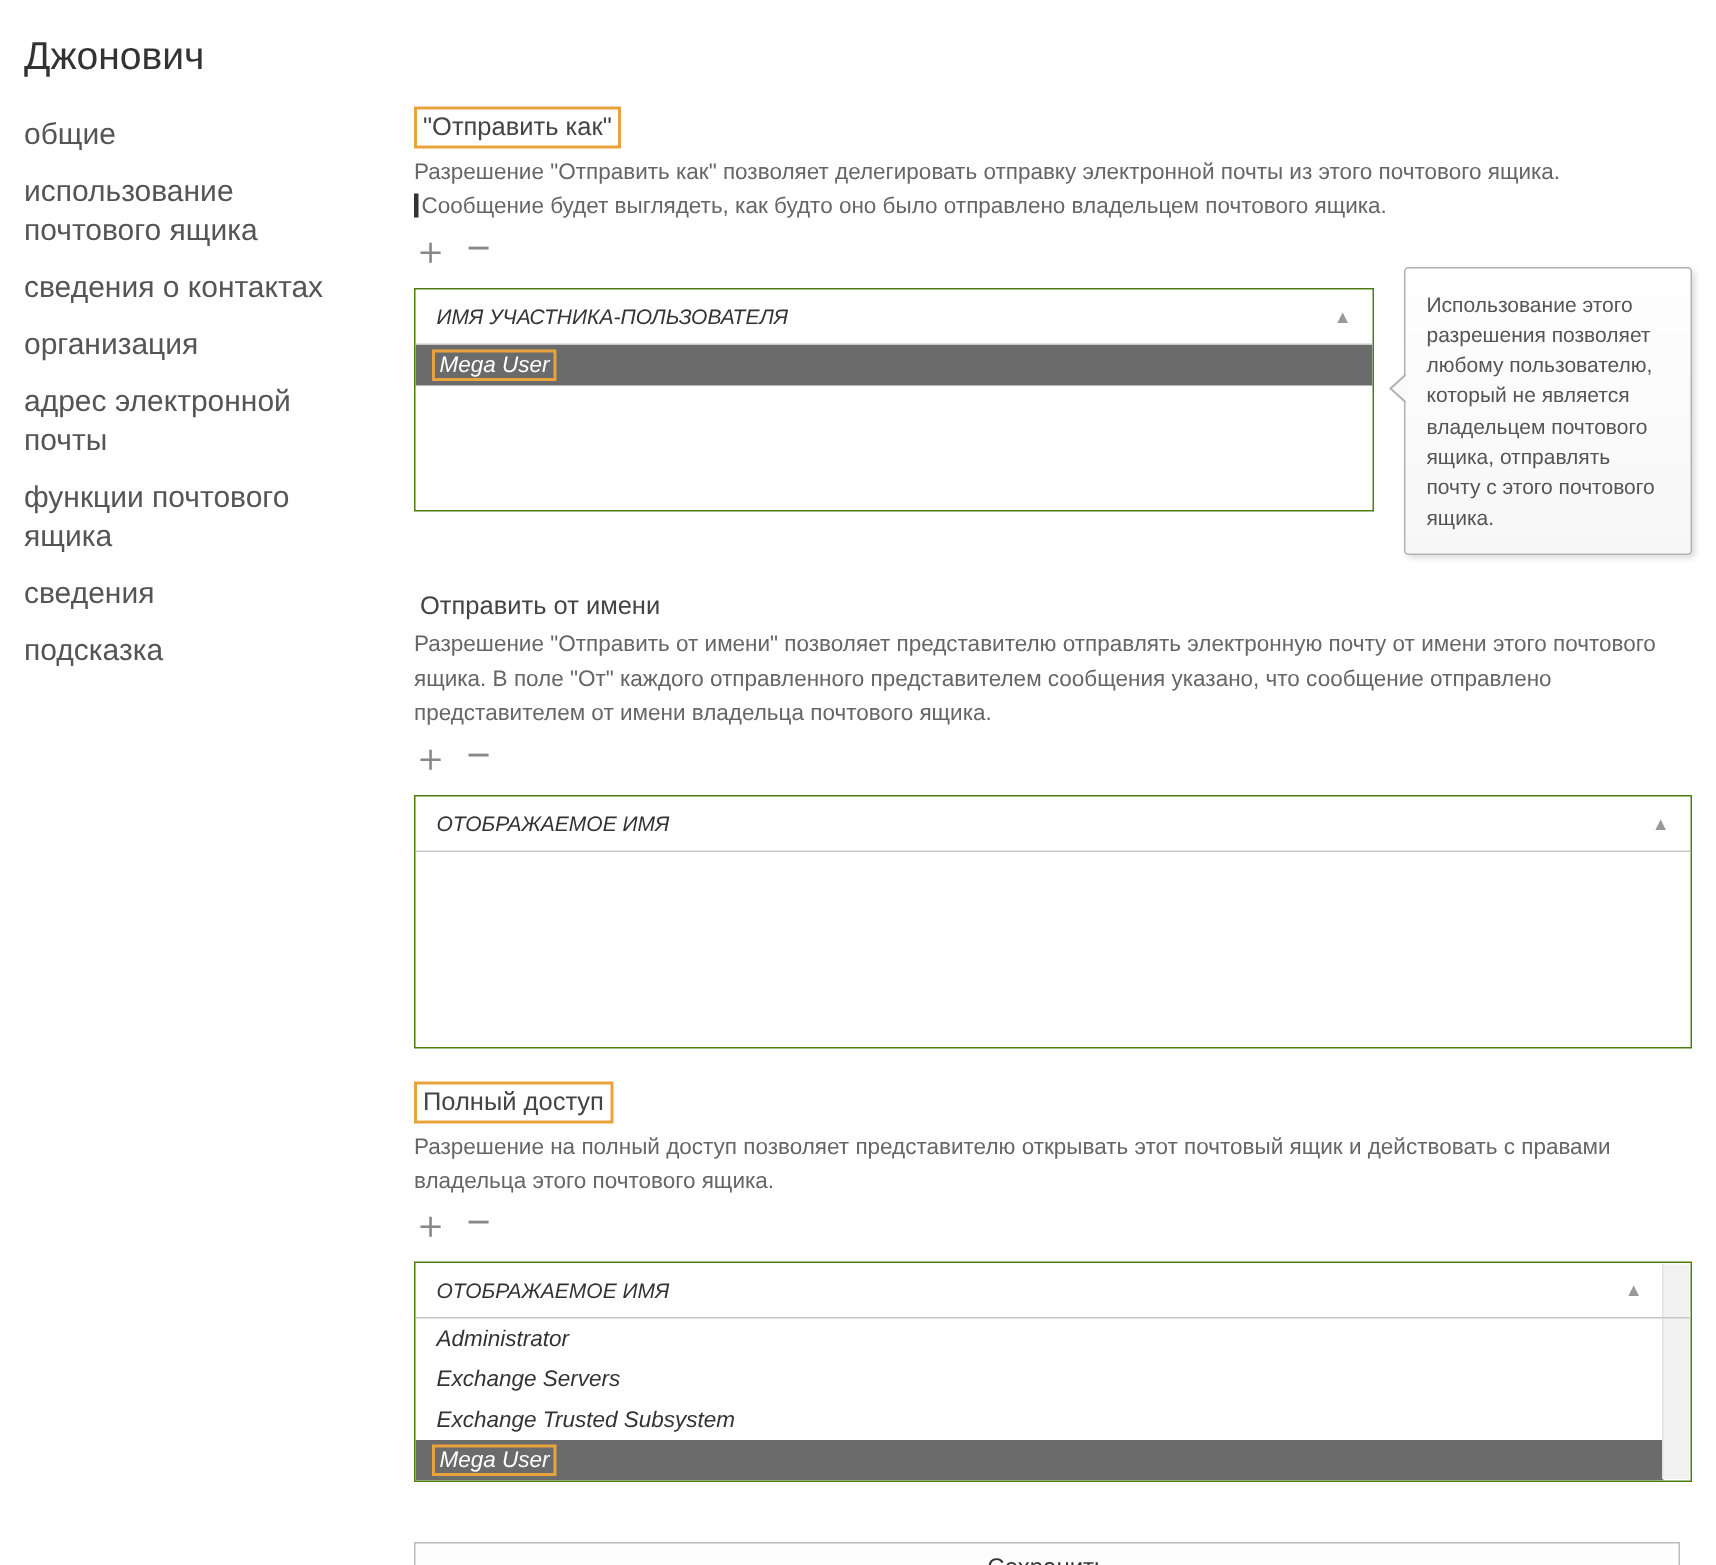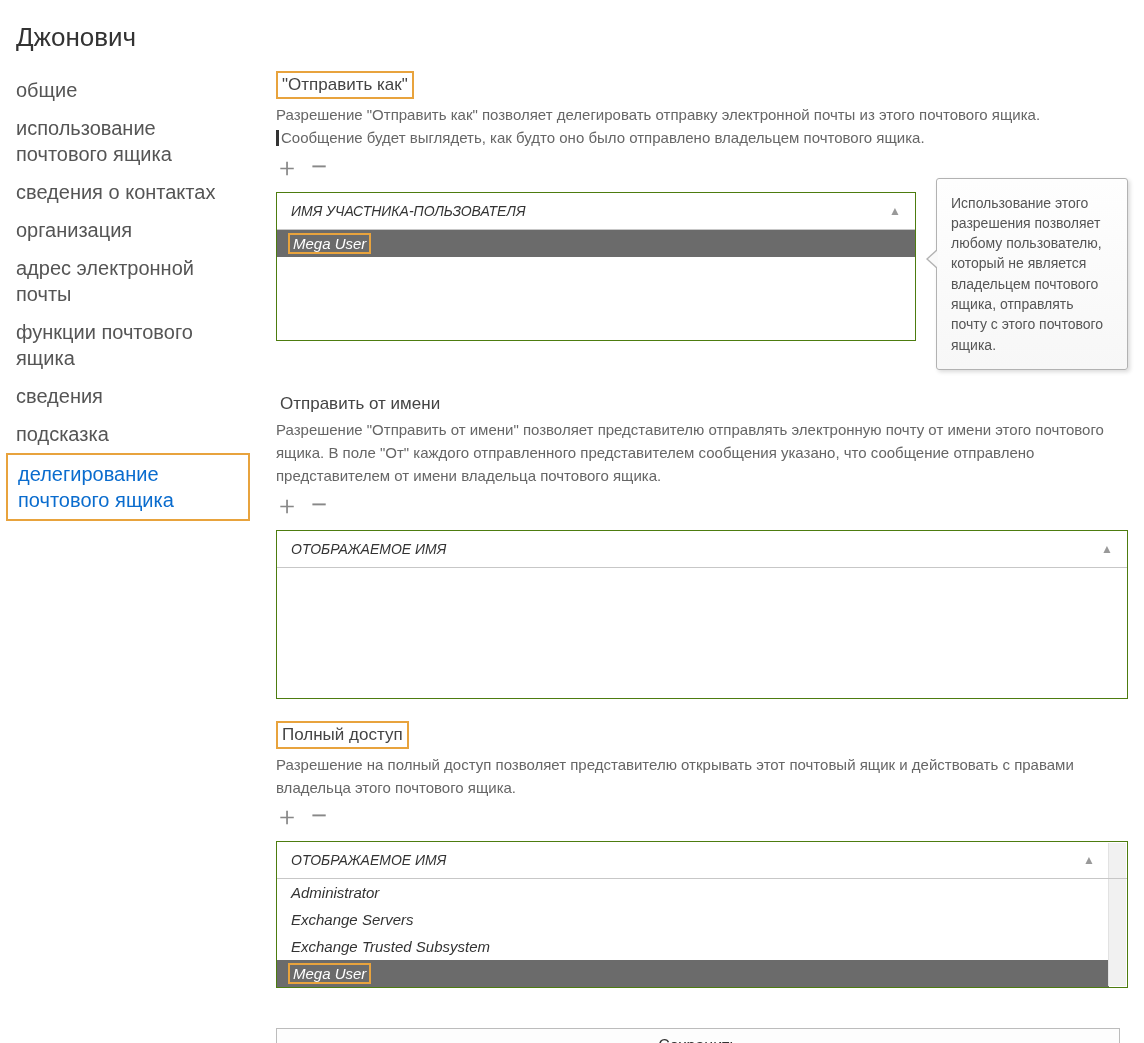--- a/index.html
+++ b/index.html
@@ -200,21 +200,20 @@
 <div class="layout">
   <div class="sidebar">
     <div class="sidebar-item">общие</div>
     <div class="sidebar-item">использование почтового ящика</div>
     <div class="sidebar-item">сведения о контактах</div>
     <div class="sidebar-item">организация</div>
     <div class="sidebar-item">адрес электронной почты</div>
     <div class="sidebar-item">функции почтового ящика</div>
     <div class="sidebar-item">сведения</div>
     <div class="sidebar-item">подсказка</div>
-    <div class="sidebar-item active active-box">делегирование почтового ящика</div>
   </div>
 
   <div class="main">
 
     <div class="section">
       <span class="section-title title-callout">"Отправить как"</span>
       <div class="section-desc">
         <span>Разрешение "Отправить как" позволяет делегировать отправку электронной почты из этого почтового ящика.</span><br>
         <span class="desc-marker"></span><span>Сообщение будет выглядеть, как будто оно было отправлено   владельцем почтового ящика.</span>
       </div>

